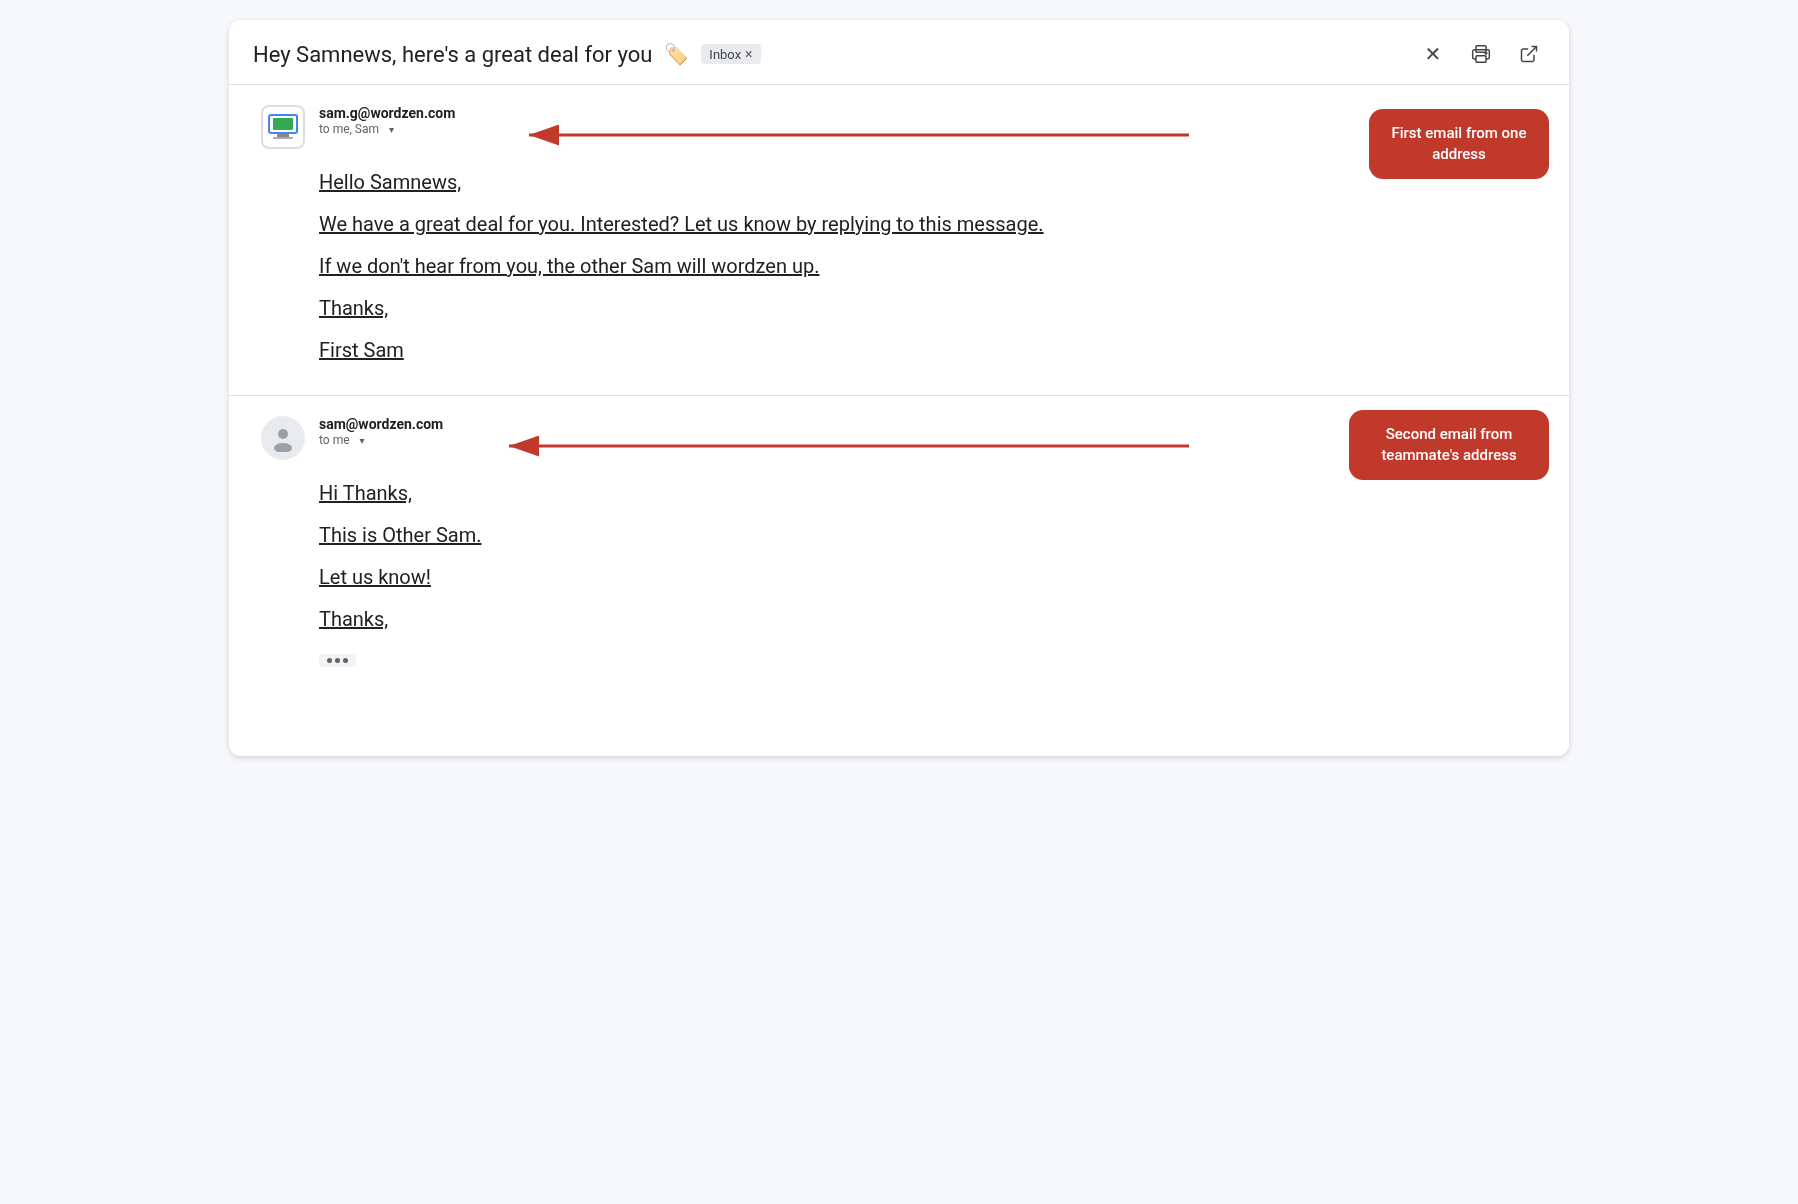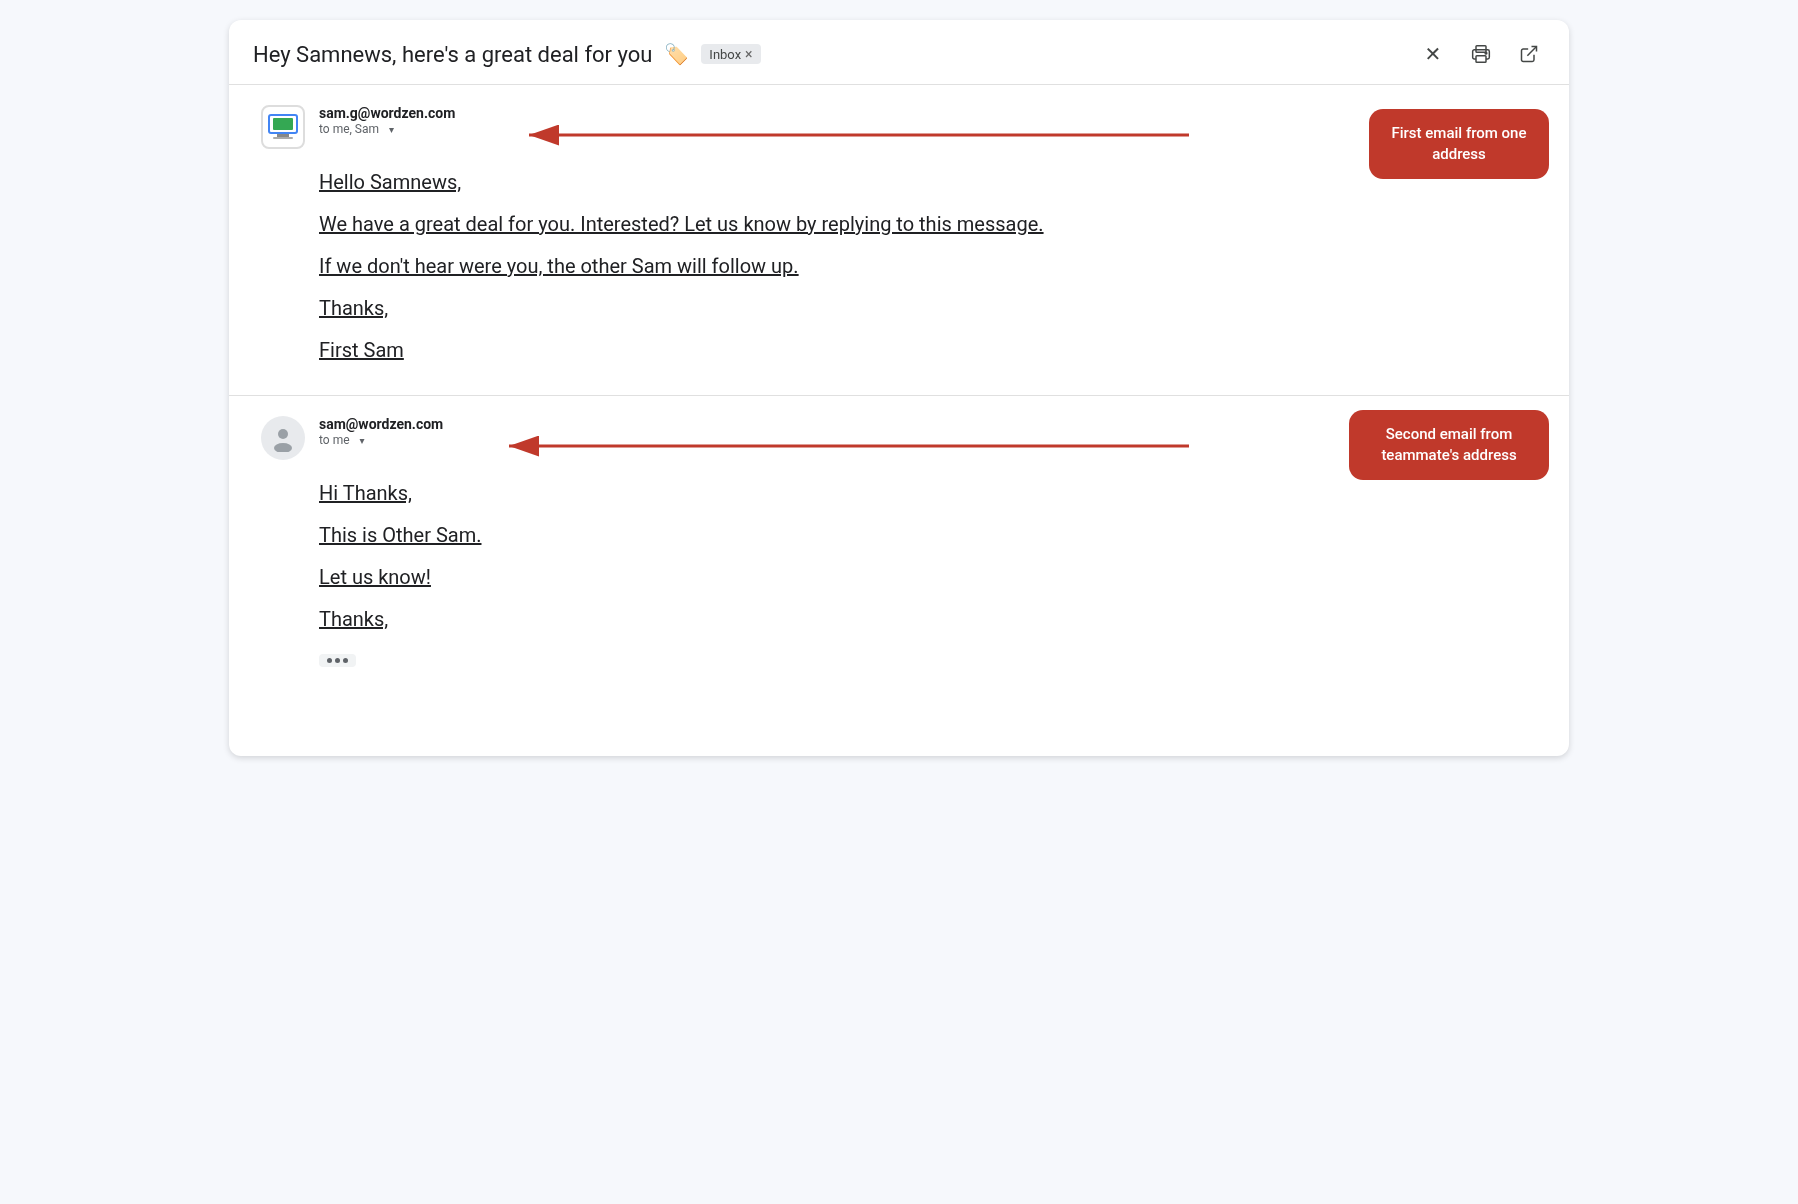--- a/index.html
+++ b/index.html
@@ -314,21 +314,21 @@
             <circle cx="12" cy="12" r="1.5"></circle>
             <circle cx="12" cy="19" r="1.5"></circle>
           </svg>
         </div>
       </div>
     </div>
 
     <div class="email-body">
       <p>Hello Samnews,</p>
       <p>We have a great deal for you. Interested? Let us know by replying to this message.</p>
-      <p>If we don't hear were you, the other Sam will follow up.</p>
+      <p>If we don't hear from you, the other Sam will wordzen up.</p>
       <p>Thanks,</p>
       <p>First Sam</p>
     </div>
 
     <div class="annotation-bubble annotation-bubble-1" style="top: 24px; right: 20px; width: 180px;">
       <span>First email from one address</span>
     </div>
 
     <svg class="arrow-overlay" style="position:absolute;top:0;left:0;width:100%;height:100%;pointer-events:none;overflow:visible;">
       <defs>

